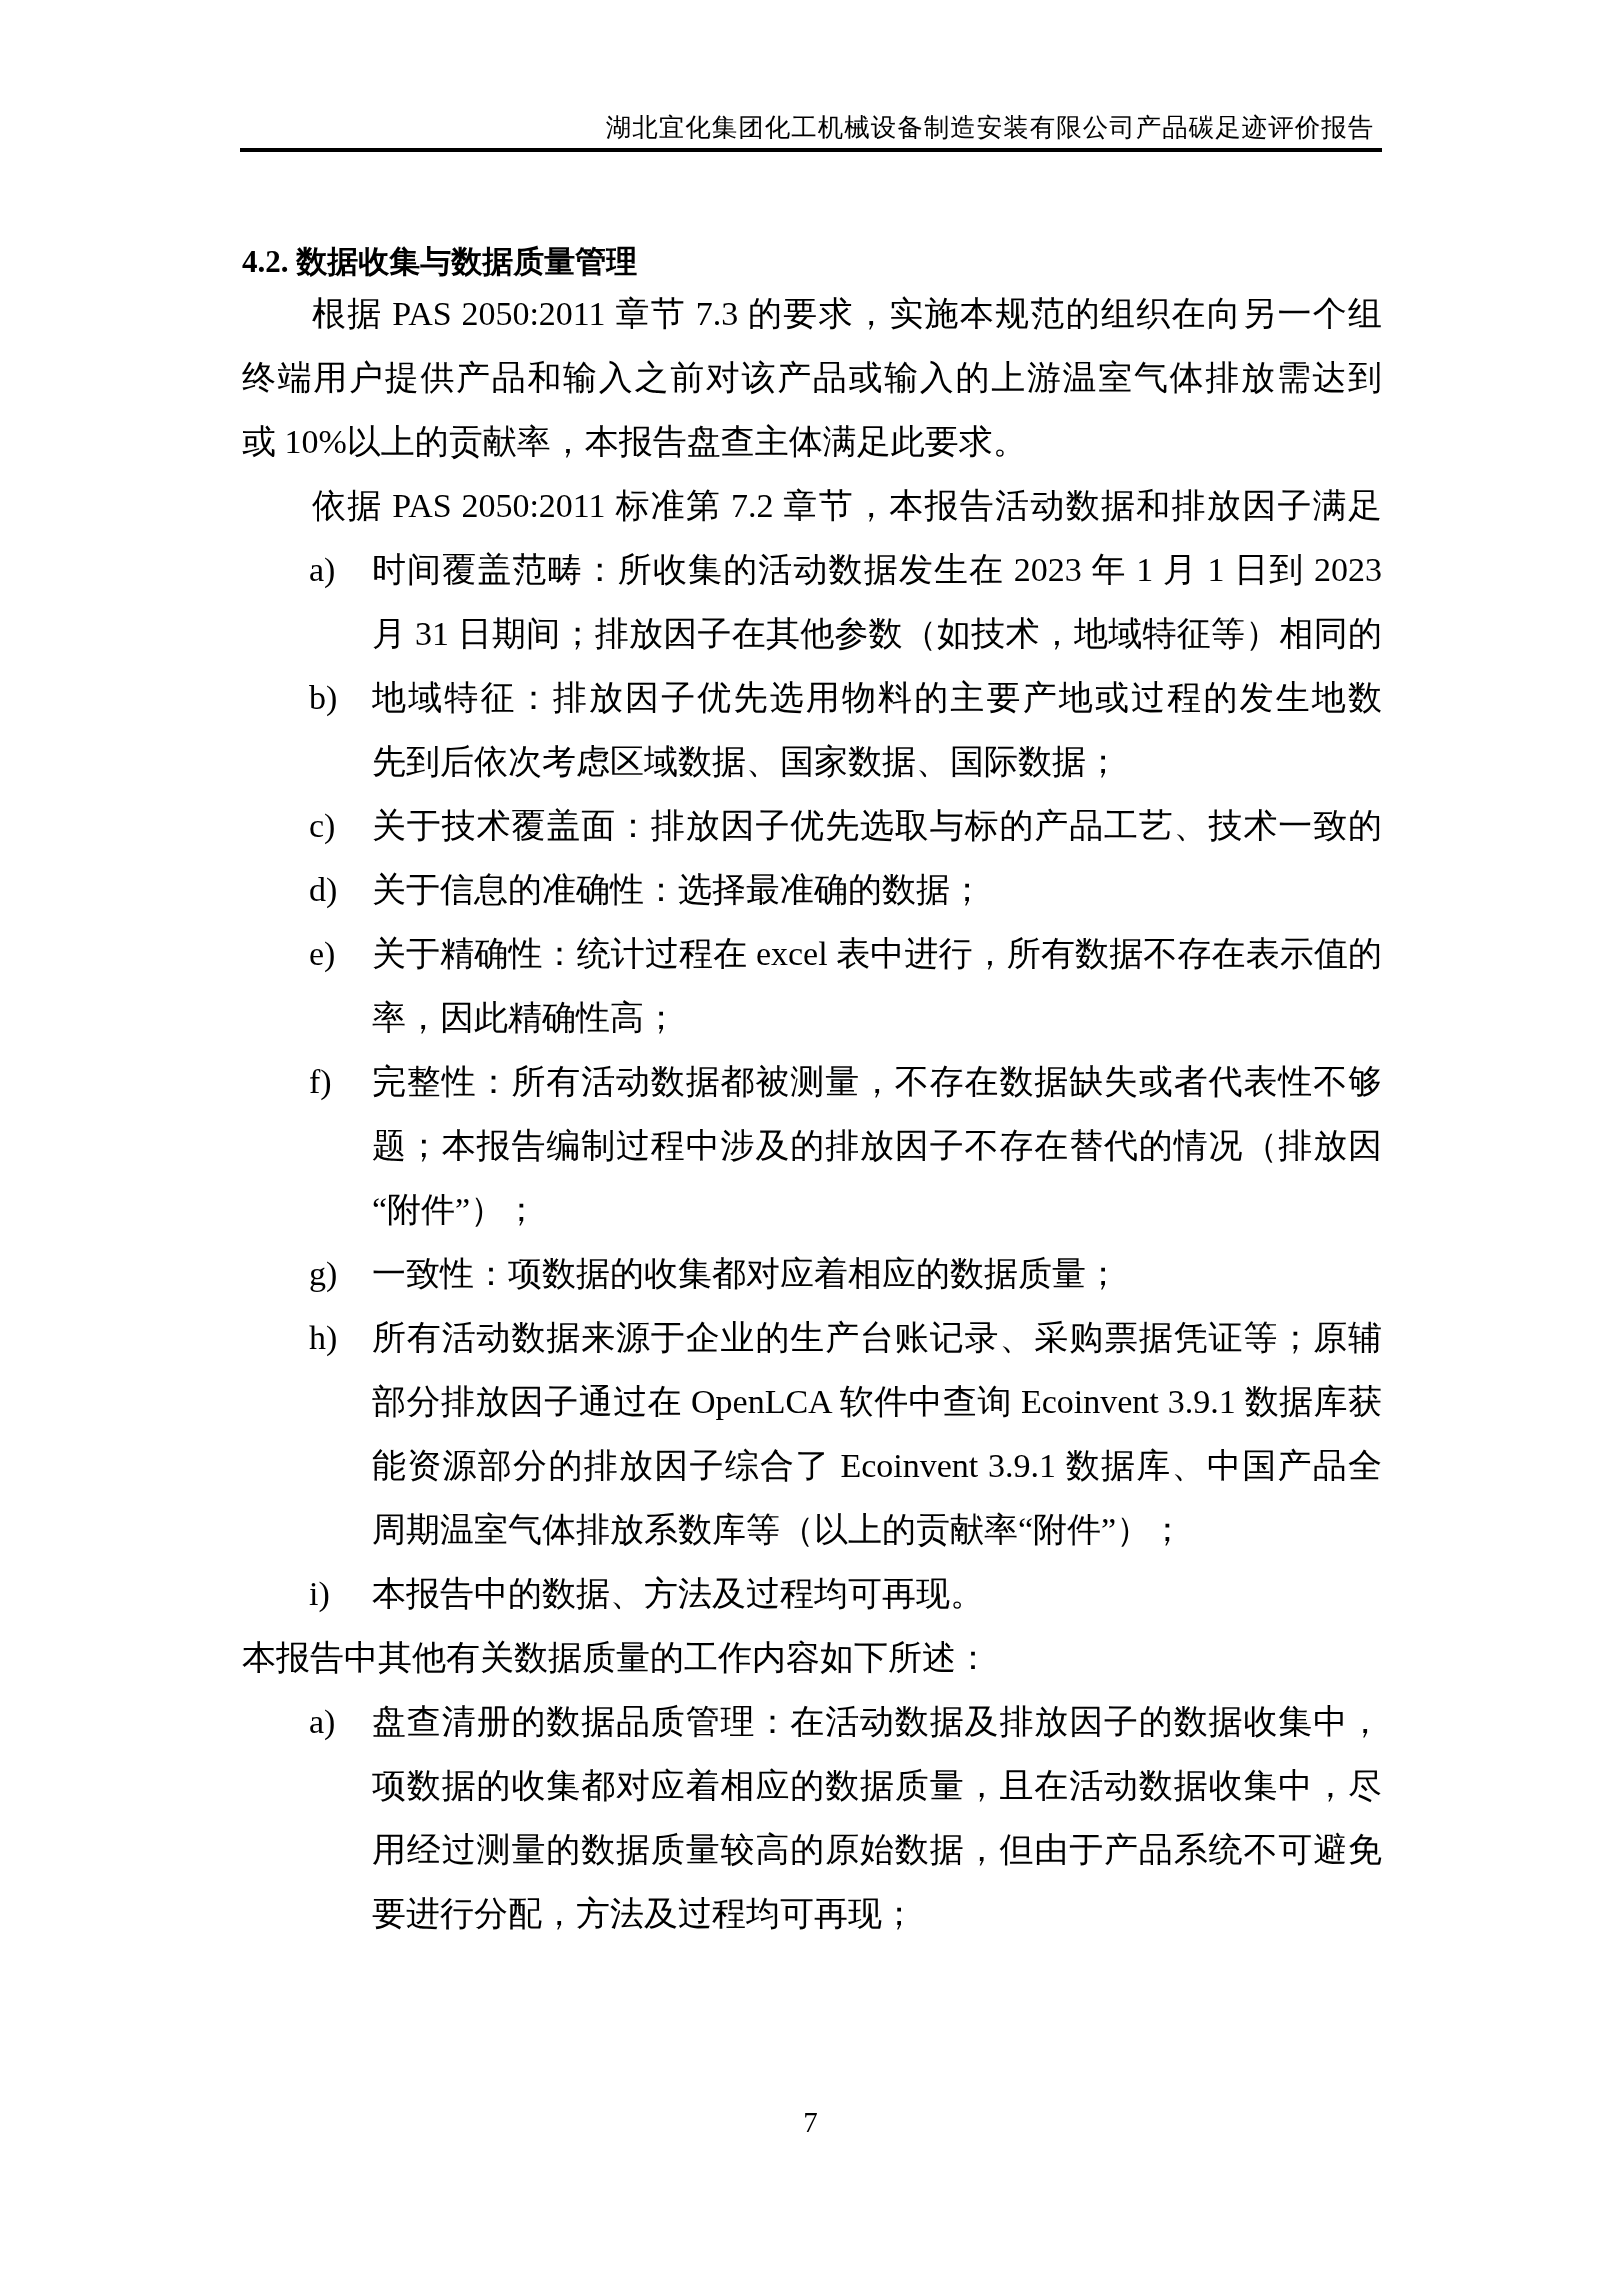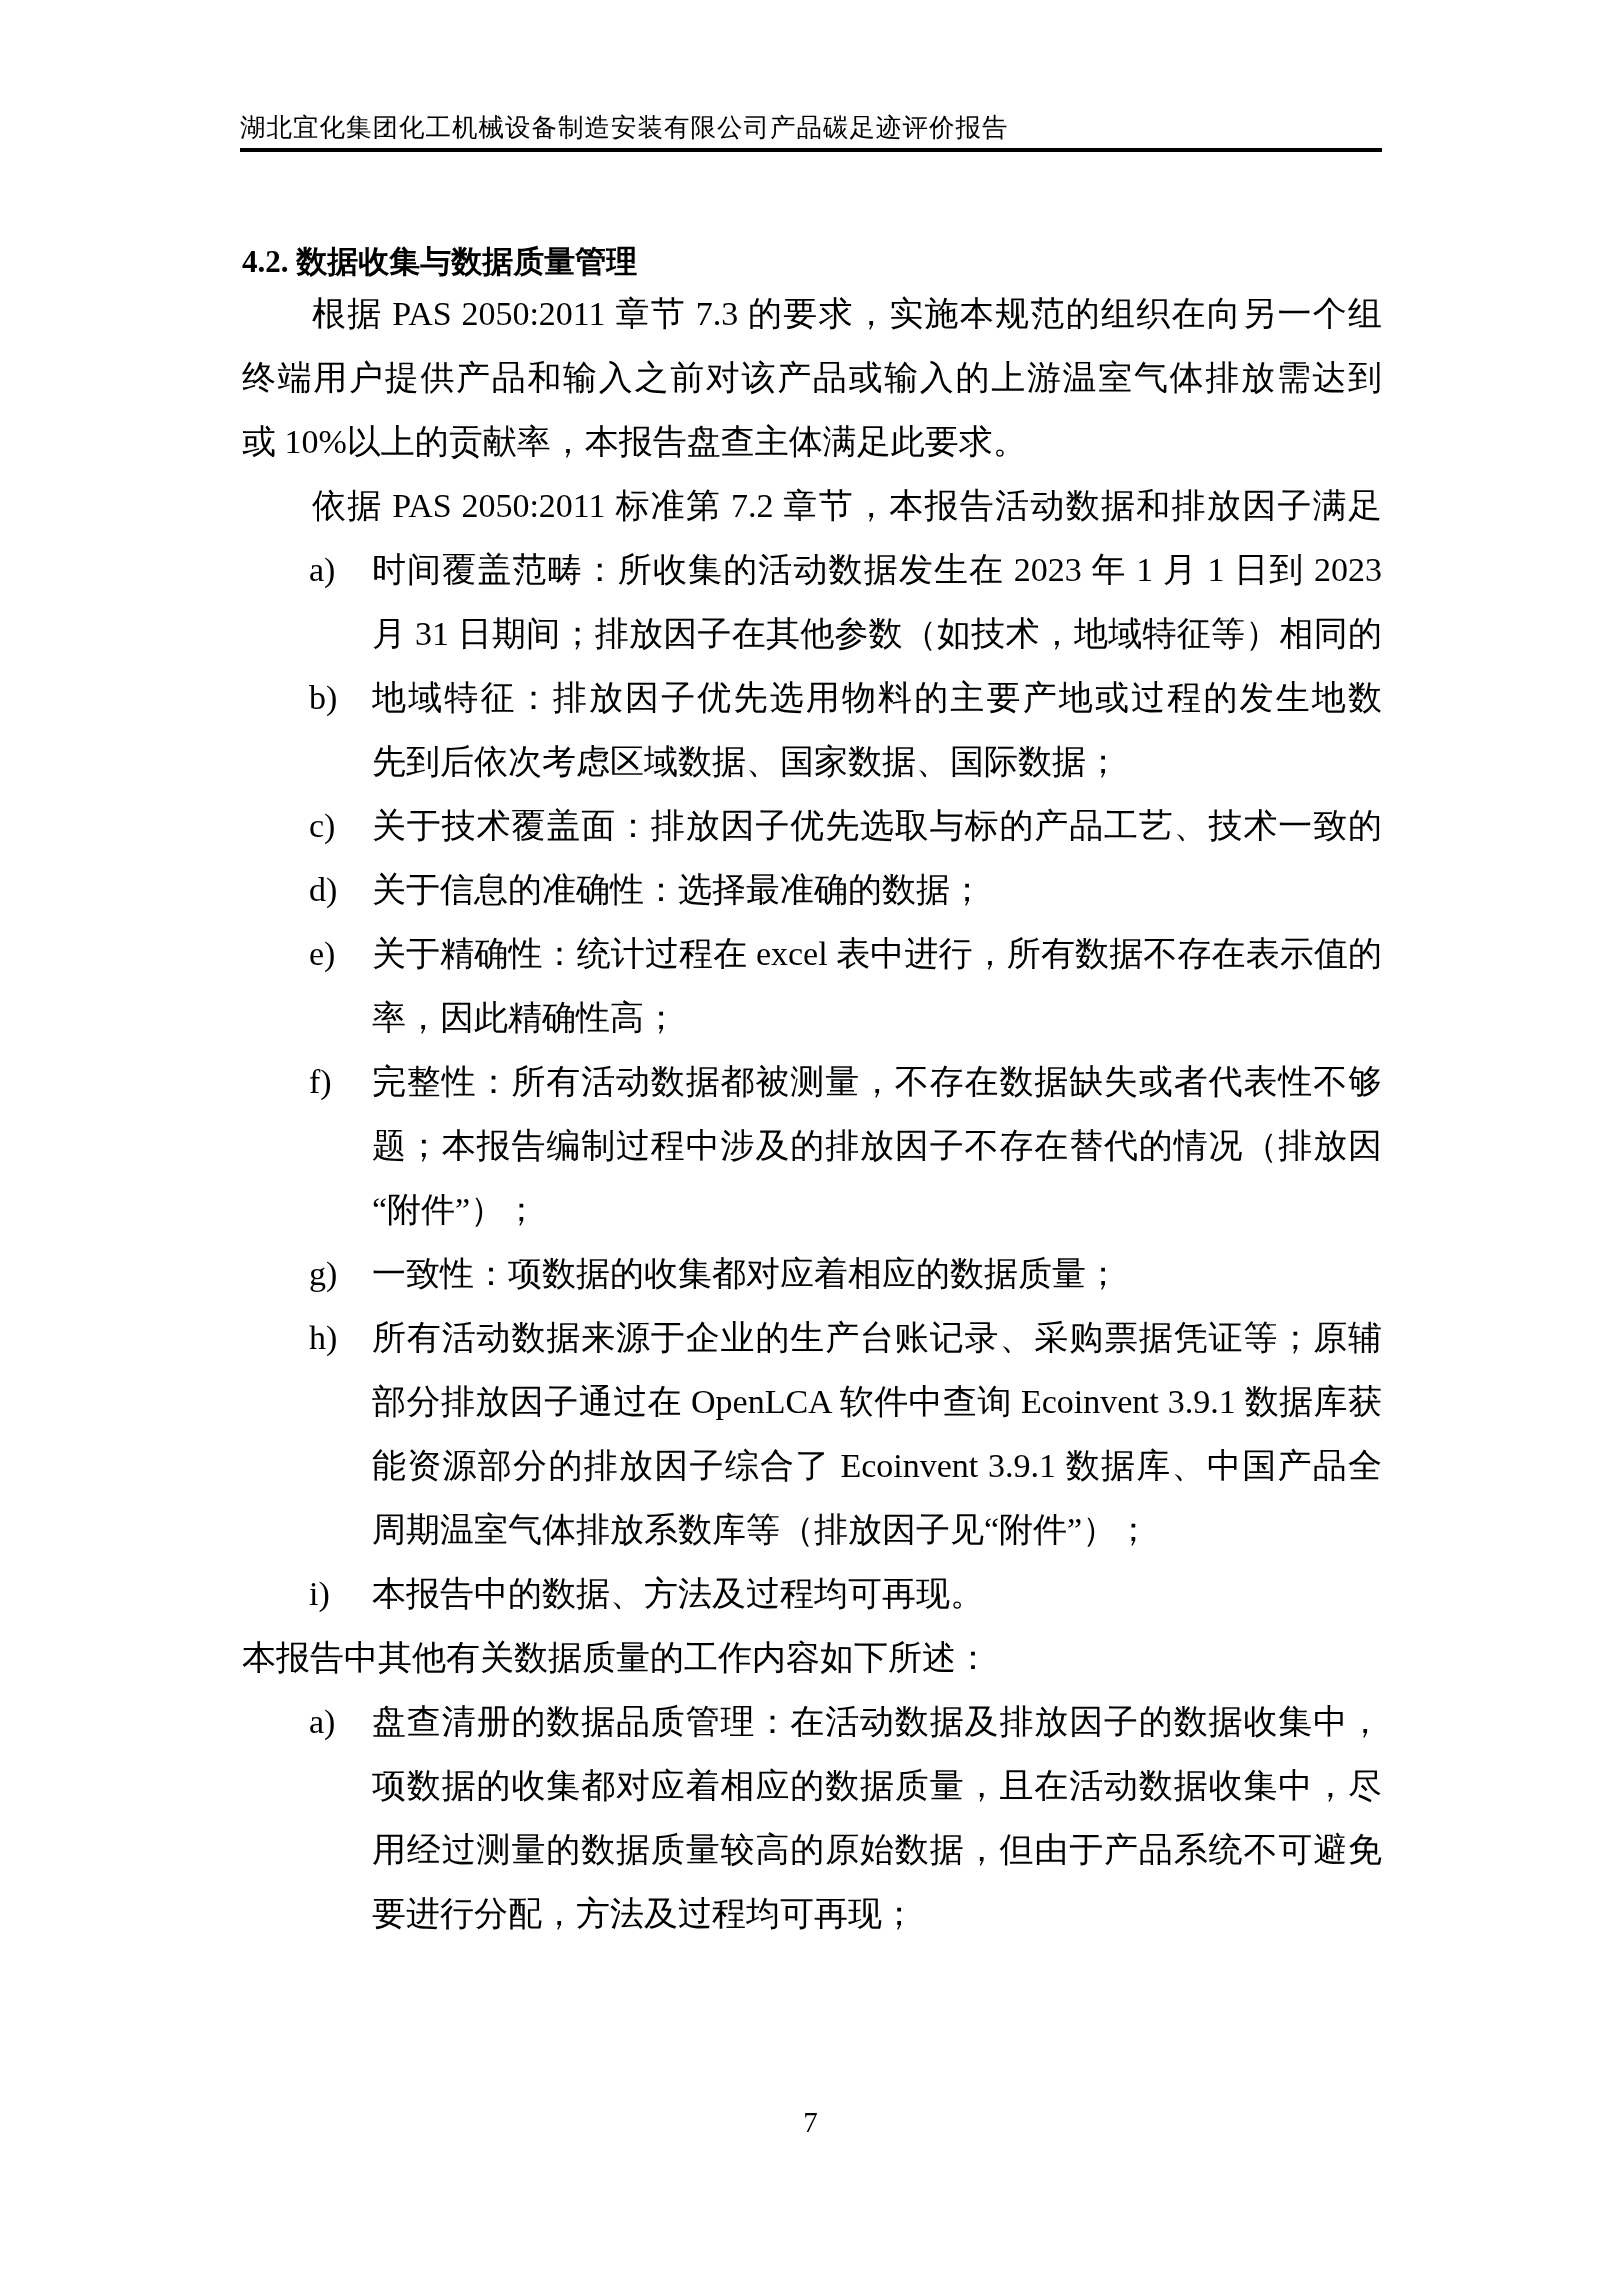--- a/index.html
+++ b/index.html
@@ -11,21 +11,21 @@
     background: var(--bg, #ffffff);
     color: var(--ink, #000000);
     font-family: "Liberation Serif", "DejaVu Serif", serif;
     overflow: hidden;
   }
   .header-text {
     position: absolute;
     top: 110px; left: 240px; width: 1142px;
     padding-right: 7.8px;
     box-sizing: border-box;
-    text-align: left;
+    text-align: right;
     font-size: 25.5px;
     line-height: 35px;
     letter-spacing: 1px;
     white-space: nowrap;
   }
   .header-rule {
     position: absolute;
     top: 148px; left: 240px; width: 1142px; height: 3.9px;
     background: var(--ink, #000000);
   }
@@ -171,21 +171,21 @@
         <span class="text">部分排放因子通过在 OpenLCA 软件中查询 Ecoinvent 3.9.1 数据库获得，</span>
       </div>
 
       <div class="line li-cont j">
         
         <span class="text">能资源部分的排放因子综合了 Ecoinvent 3.9.1 数据库、中国产品全生命</span>
       </div>
 
       <div class="line li-cont">
         
-        <span class="text">周期温室气体排放系数库等（排放因子见“附件”）；</span>
+        <span class="text">周期温室气体排放系数库等（以上的贡献率“附件”）；</span>
       </div>
 
       <div class="line li">
         <span class="marker">i)</span>
         <span class="text">本报告中的数据、方法及过程均可再现。</span>
       </div>
 
       <div class="line">
         
         <span class="text">本报告中其他有关数据质量的工作内容如下所述：</span>

